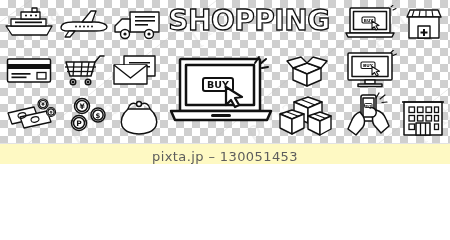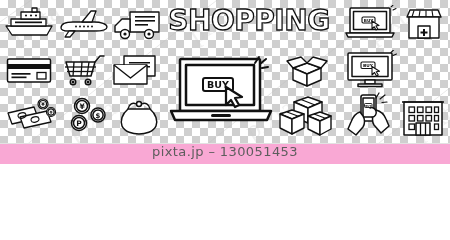--- a/index.html
+++ b/index.html
@@ -26,21 +26,21 @@
     position:absolute;left:0;top:0;width:450px;height:144px;
     pointer-events:none;opacity:.5;
   }
 
   .ico{position:absolute;}
   .ico svg{display:block;width:100%;height:100%;}
 
   
   #wmbar{
     position:absolute;left:0;bottom:0;width:450px;height:20px;
-    background:#f9a8d4;display:flex;align-items:flex-start;justify-content:center;
+    background:#fef9c3;display:flex;align-items:flex-end;justify-content:center;
     border-top:1px solid #e2e2e2;
   }
   #wmbar .txt{
     font-family:"DejaVu Sans",sans-serif;
     font-size:13px;letter-spacing:.4px;color:#5d5d5d;white-space:nowrap;
   }
 
   
   #title{
     position:absolute;left:165px;top:3px;width:168px;height:36px;

